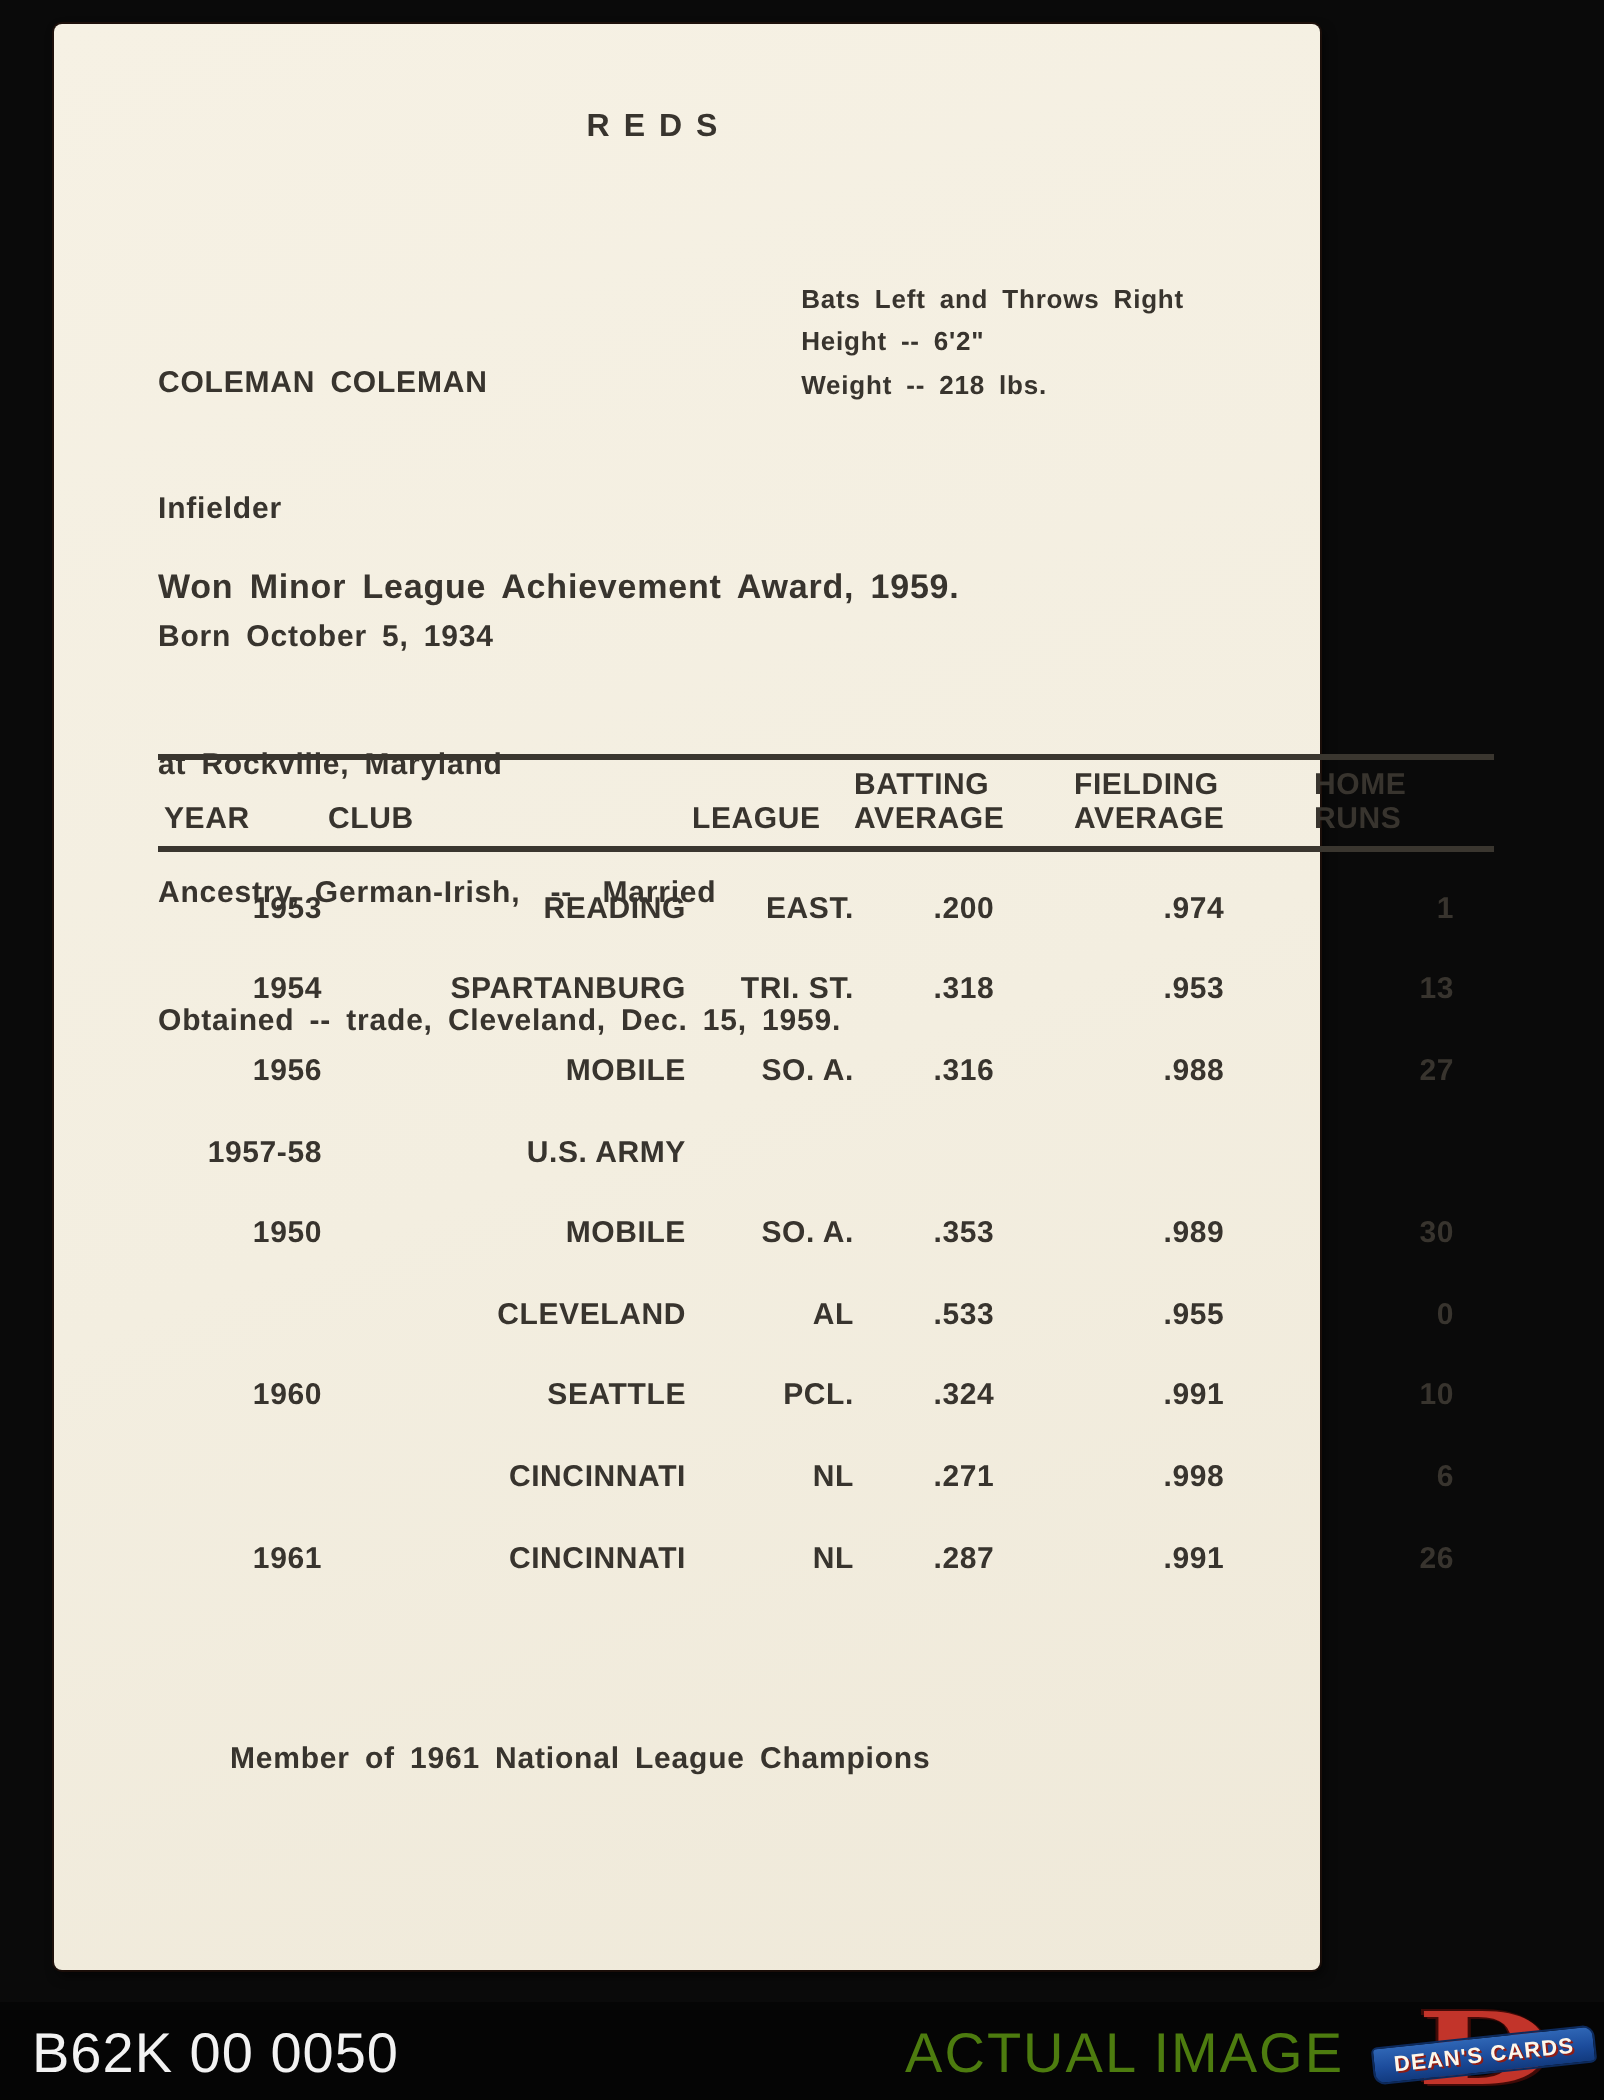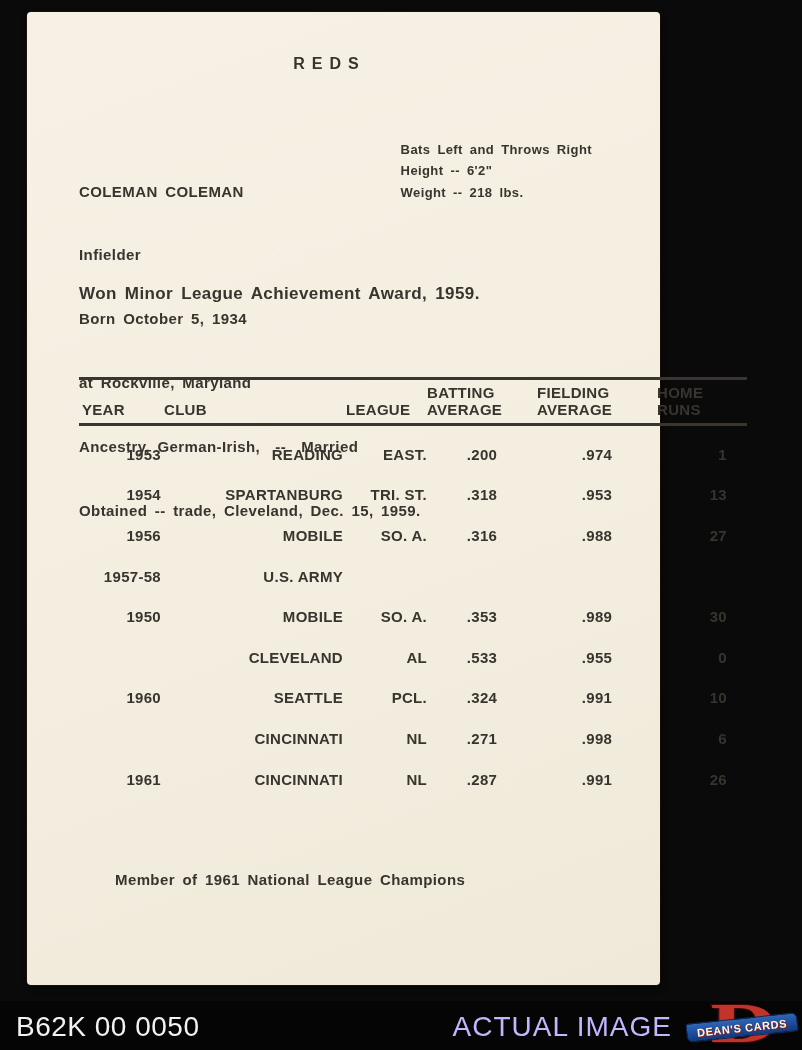--- a/index.html
+++ b/index.html
@@ -109,21 +109,21 @@
   .catalog-number {
     position: absolute;
     left: 16px; top: 10px;
     color: #f2f2f2;
     font-size: 28px;
     letter-spacing: .5px;
   }
   .actual-image-label {
     position: absolute;
     right: 130px; top: 10px;
-    color: #c4b5fd;
+    color: #4d7c0f;
     font-size: 28px;
     letter-spacing: 1px;
   }
   
   .logo {
     position: absolute;
     right: 4px; top: 1px;
     width: 112px; height: 50px;
   }
   .logo-d {

